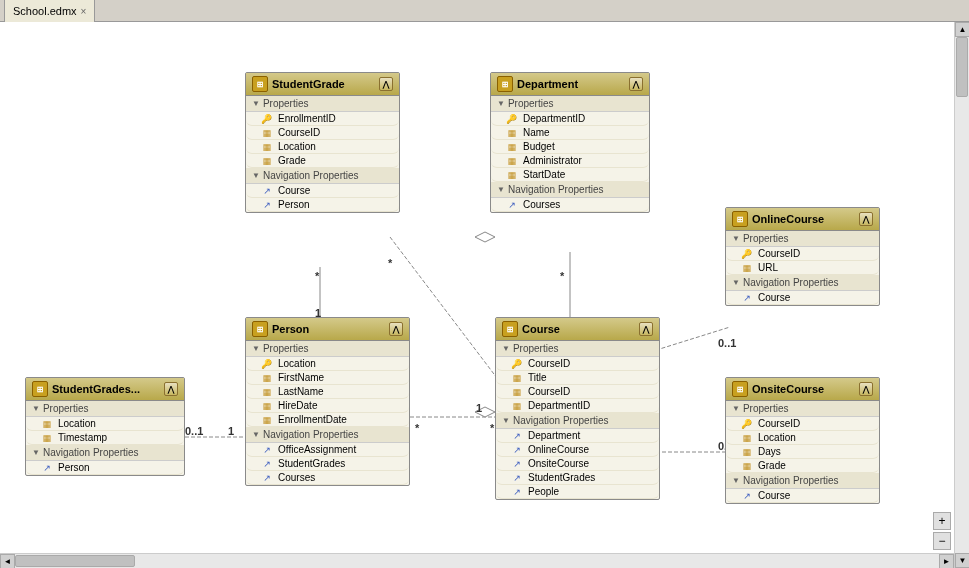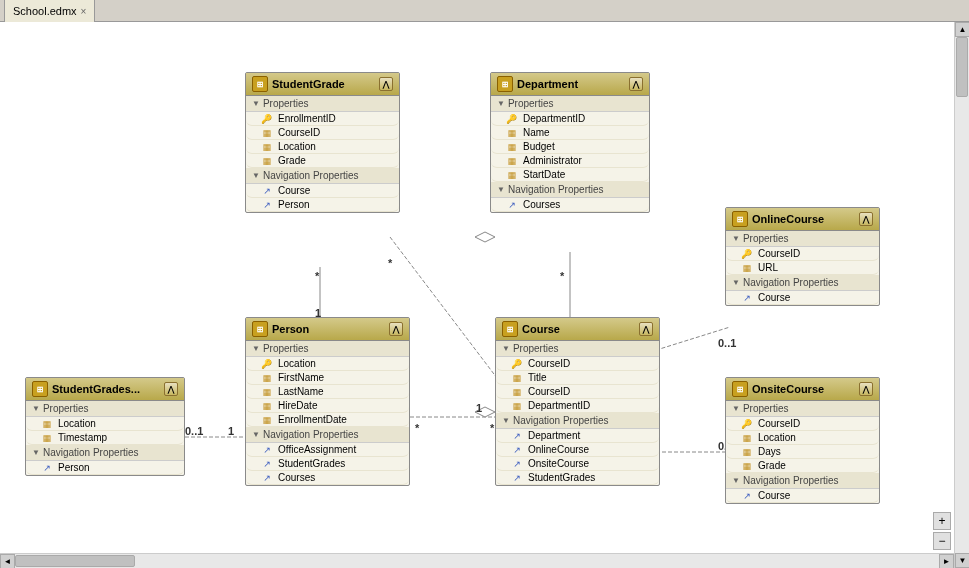--- a/index.html
+++ b/index.html
@@ -428,20 +428,24 @@
         <span>OnlineCourse</span>
       </div>
       <div class="property-row">
         <span class="prop-icon icon-nav"></span>
         <span>OnsiteCourse</span>
       </div>
       <div class="property-row">
         <span class="prop-icon icon-nav"></span>
         <span>StudentGrades</span>
       </div>
+      <div class="property-row">
+        <span class="prop-icon icon-nav"></span>
+        <span>People</span>
+      </div>
     </div>
 
     <div class="entity" style="left:25px; top:355px; width:160px;">
       <div class="entity-header">
         <div class="entity-icon">⊞</div>
         <span>StudentGrades...</span>
         <div class="collapse-btn">⋀</div>
       </div>
       <div class="section-header">
         <span class="section-icon">▼</span>

